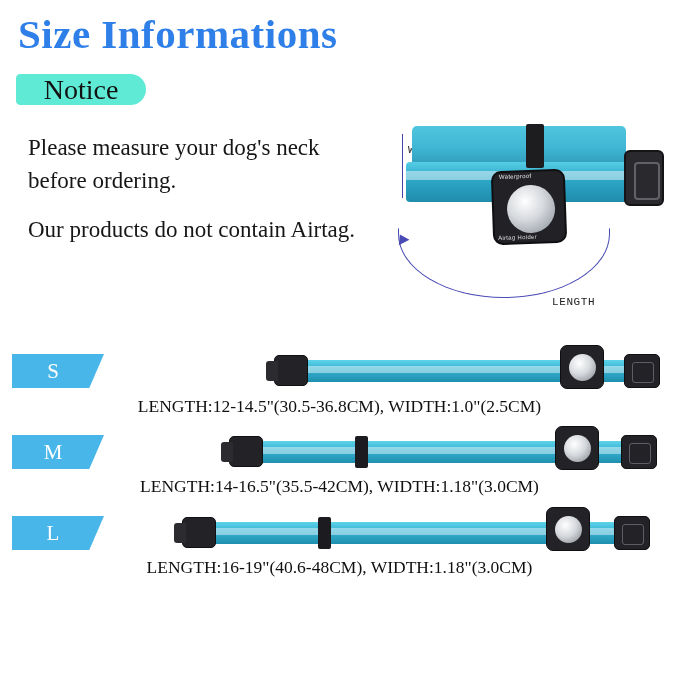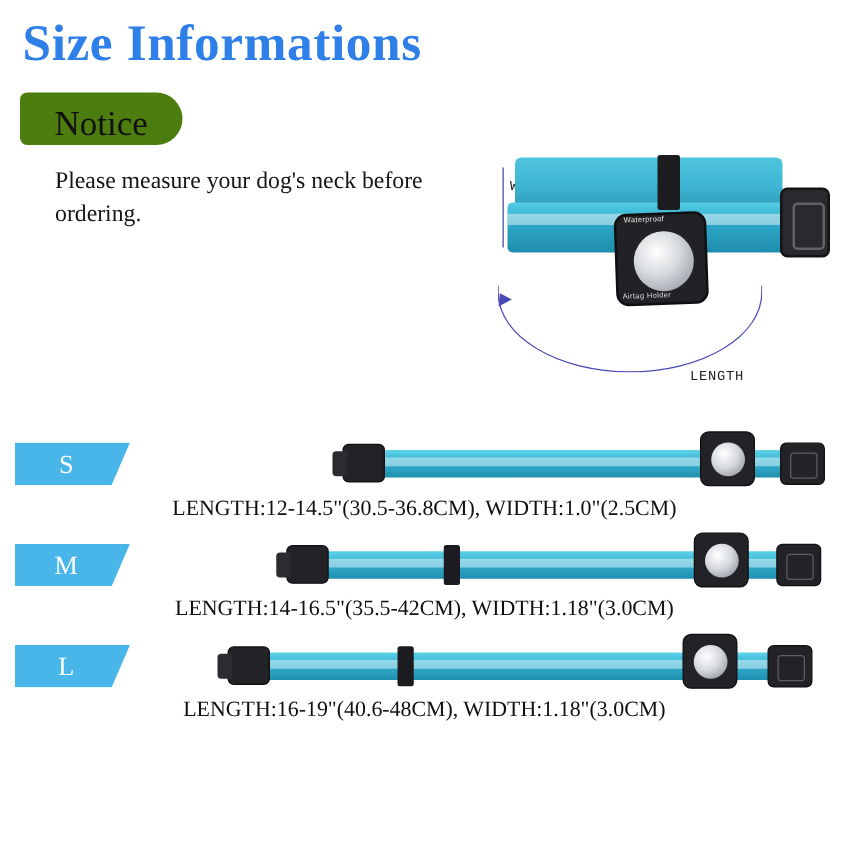--- a/index.html
+++ b/index.html
@@ -25,41 +25,41 @@
     color: #2f7fe8;
     white-space: nowrap;
   }
 
   
   .notice-badge {
     position: absolute;
     left: 16px;
     top: 74px;
     width: 130px;
-    height: 42px;
-    background: #4d7c0f;
+    height: 31px;
+    background: #5eead4;
     border-radius: 6px 22px 22px 6px;
     display: flex;
-    align-items: flex-end;
+    align-items: flex-start;
     justify-content: center;
   }
   .notice-badge span {
     font-family: "Liberation Serif", serif;
     font-size: 28px;
     color: #111;
     font-weight: normal;
   }
 
   
   .notice-text {
     position: absolute;
-    left: 44px;
+    left: 28px;
     top: 132px;
     width: 330px;
-    font-size: 19px;
+    font-size: 23px;
     line-height: 1.42;
     color: #161616;
   }
   .notice-text p { margin: 0 0 17px 0; }
 
   
   .hero {
     position: absolute;
     left: 352px;
     top: 108px;
@@ -303,20 +303,21 @@
 <body>
 
 <div class="title">Size Informations</div>
 
 <div class="notice-badge">
   <span>Notice</span>
 </div>
 
 <div class="notice-text">
   <p>Please measure your dog's neck before ordering.</p>
+  <p>Our products do not contain Airtag.</p>
 </div>
 
 <div class="hero">
   <div class="hero-label label-width">WIDTH</div>
   <div class="width-arrow"></div>
 
   <div class="hero-collar">
     <div class="pad"></div>
     <div class="webbing"></div>
     <div class="strip"></div>

